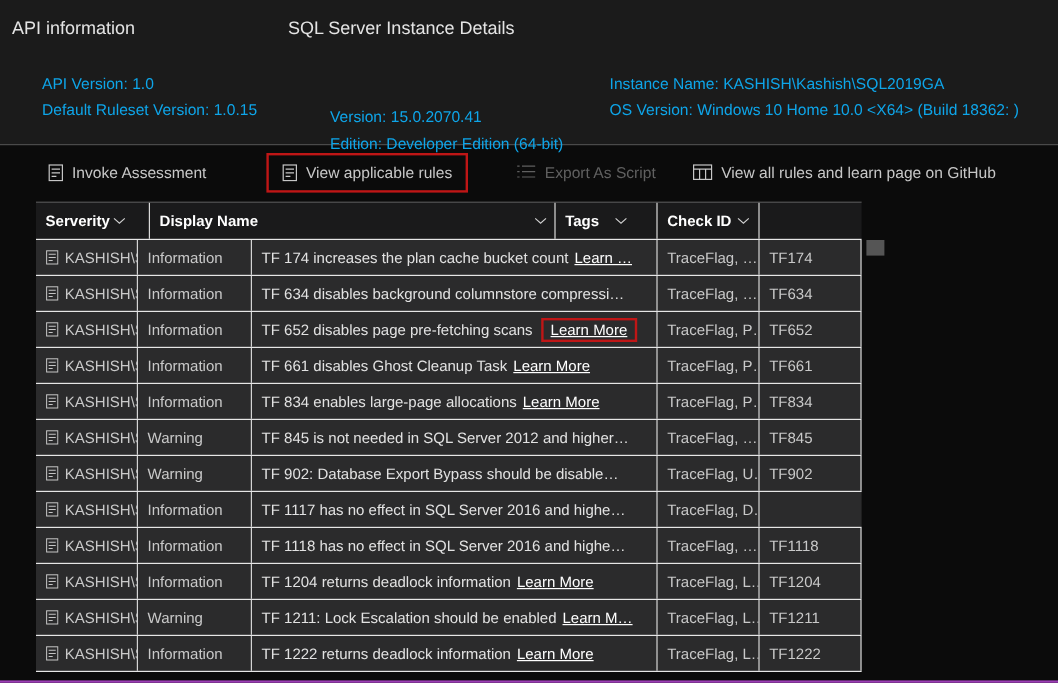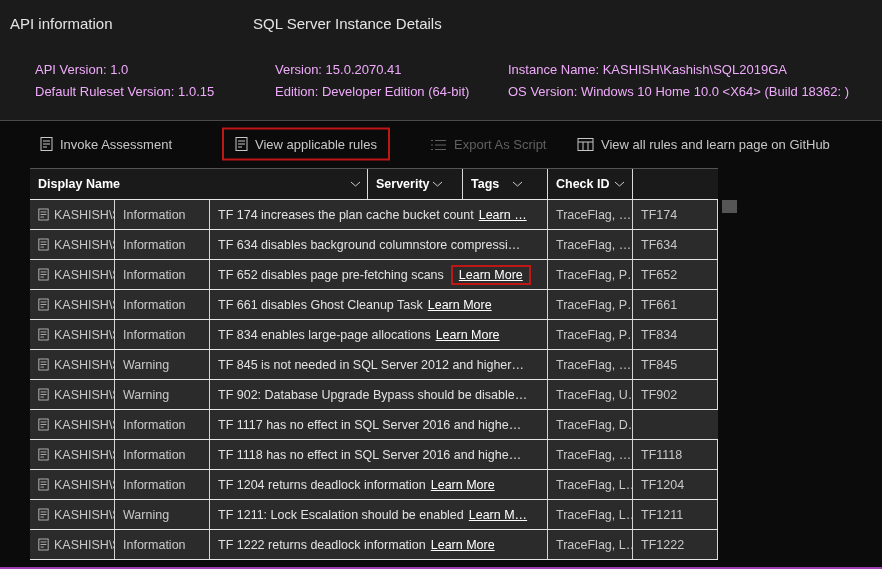--- a/index.html
+++ b/index.html
@@ -12,31 +12,31 @@
   }
   .page { position: relative; width: 882px; height: 569px; background: #0b0b0b; padding-left: 12px; }
 
   
   .top-panel {
     position: absolute; top: 0; left: 0; right: 0; height: 121px;
     background: #1b1b1b; border-bottom: 1px solid #4a4a4a;
   }
   .panel-title { position: absolute; top: 15px; font-size: 15px; color: #e4e4e4; }
   .api-title { left: 10px; }
-  .details-title { left: 253px; text-align: right; }
-  .detail-col { position: absolute; top: 59px; font-size: 13px; line-height: 22px; color: #f0abfc; white-space: nowrap; }
+  .details-title { left: 240px; text-align: right; }
+  .detail-col { position: absolute; top: 59px; font-size: 13px; line-height: 22px; color: #0ea5e9; white-space: nowrap; }
   .d-col1 { left: 35px; }
-  .d-col2 { left: 275px; }
+  .d-col2 { left: 275px; margin-top: 28px; }
   .d-col3 { left: 508px; }
 
   
   .toolbar { position: absolute; top: 122px; left: 0; right: 0; height: 44px; }
   .tool-item {
     position: absolute; top: 50%; transform: translateY(-50%);
-    display: flex; align-items: flex-end; gap: 7px;
+    display: flex; align-items: flex-start; gap: 7px;
     font-size: 13px; color: #c7c7c7; white-space: nowrap; cursor: pointer;
   }
   .tool-item svg { display: block; }
   .t-invoke { left: 40px; }
   .t-view   { left: 222px; border: 2px solid var(--c-highlight, #bf1616); padding: 7px 11px; }
   .t-export { left: 430px; color: var(--c-disabled, #606060); cursor: default; }
   .t-github { left: 577px; }
 
   
   .table { position: absolute; left: 30px; top: 168px; width: 688px; }
@@ -153,30 +153,30 @@
             <rect x="1" y="1" width="15" height="12" fill="none" stroke="currentColor"></rect>
             <path d="M1 4.5h15M6 4.5v8.5M11 4.5v8.5" stroke="currentColor" fill="none"></path>
           </svg>
       </span>
       <span>View all rules and learn page on GitHub</span>
     </div>
   </div>
 
   <div class="table">
     <div class="thead">
-      <div class="th c-name th-name">
-        <span>Display Name</span>
+      <div class="th c-sev th-sev">
+        <span>Serverity</span>
         <span class="chev">
             <svg width="11" height="6" viewBox="0 0 11 6">
               <path d="M1 1l4.5 4L10 1" fill="none" stroke="currentColor"></path>
             </svg>
           </span>
       </div>
-      <div class="th c-sev th-sev">
-        <span>Serverity</span>
+      <div class="th c-name th-name">
+        <span>Display Name</span>
         <span class="chev">
             <svg width="11" height="6" viewBox="0 0 11 6">
               <path d="M1 1l4.5 4L10 1" fill="none" stroke="currentColor"></path>
             </svg>
           </span>
       </div>
       <div class="th c-tags">
         <span>Tags</span>
         <span class="chev">
             <svg width="11" height="6" viewBox="0 0 11 6">
@@ -313,21 +313,21 @@
       <span class="ricon">
         <svg width="11" height="13" viewBox="0 0 13 15">
                 <rect x="1" y="1" width="11" height="13" fill="none" stroke="currentColor"></rect>
                 <path d="M3 4.5h7M3 7.5h7M3 10.5h4" stroke="currentColor" fill="none"></path>
               </svg>
       </span>
       <span class="tgt">KASHISH\S</span>
     </div>
     <div class="td c-sev">Warning</div>
     <div class="td c-name">
-      <span>TF 902: Database Upgrade Bypass should be disable…</span>
+      <span>TF 902: Database Export Bypass should be disable…</span>
 
     </div>
     <div class="td c-tags">TraceFlag, U…</div>
     <div class="td c-id">TF902</div>
   </div>
 
   <div class="tr">
     <div class="td c-target">
       <span class="ricon">
         <svg width="11" height="13" viewBox="0 0 13 15">

